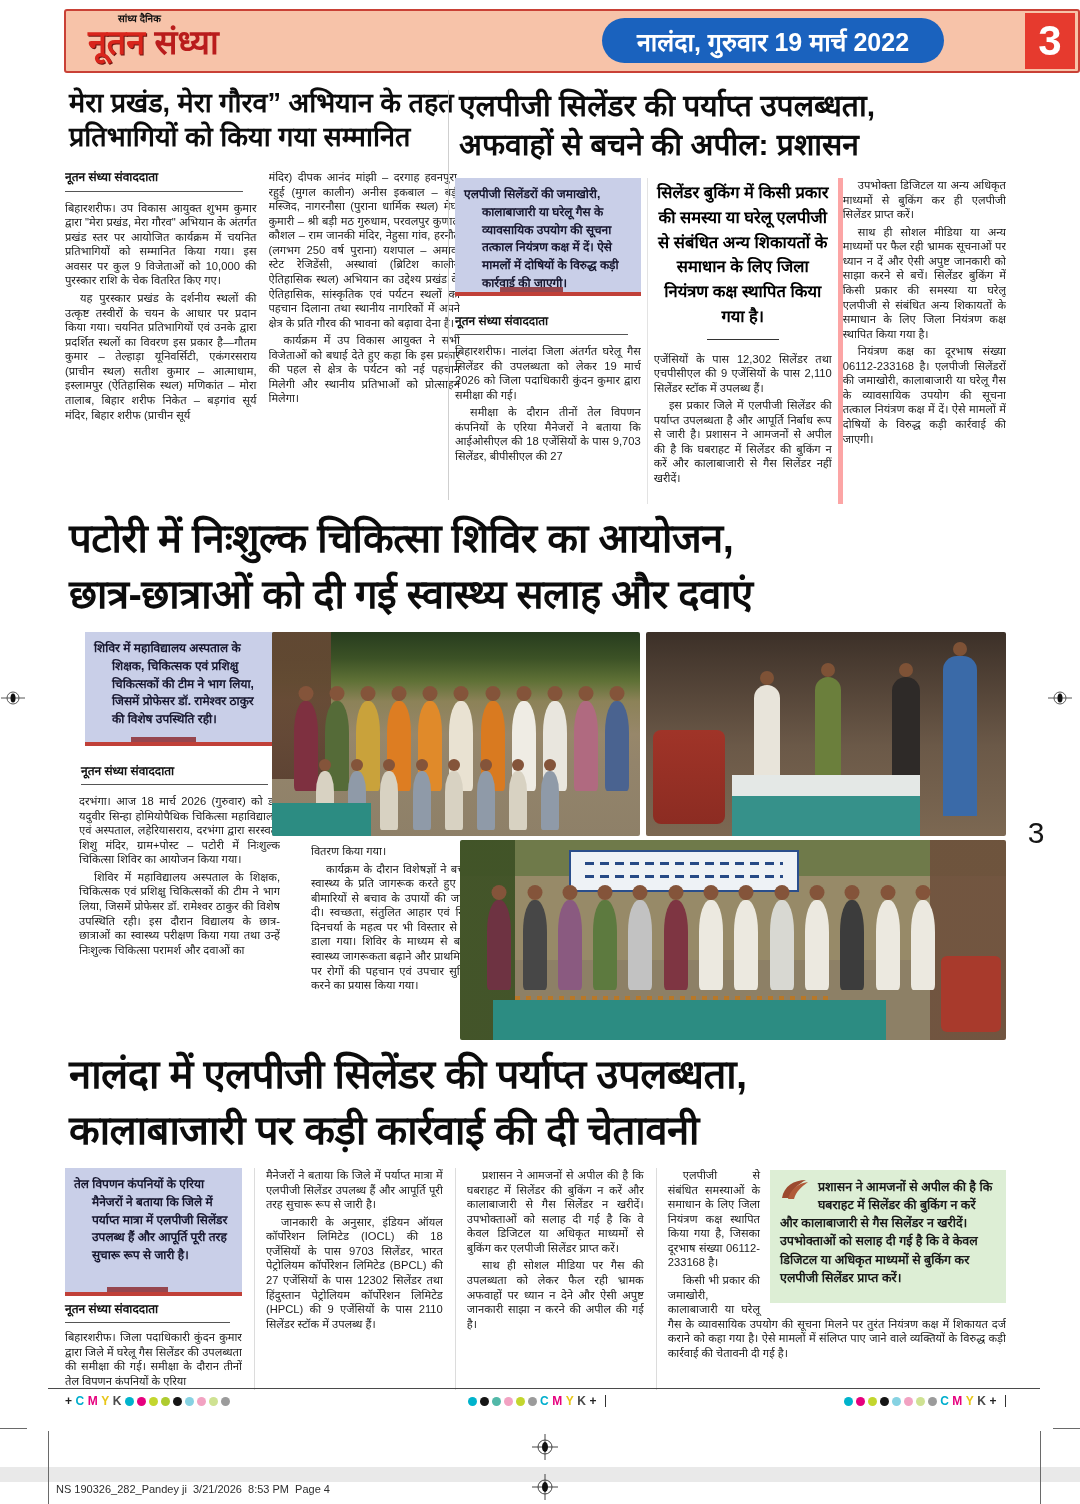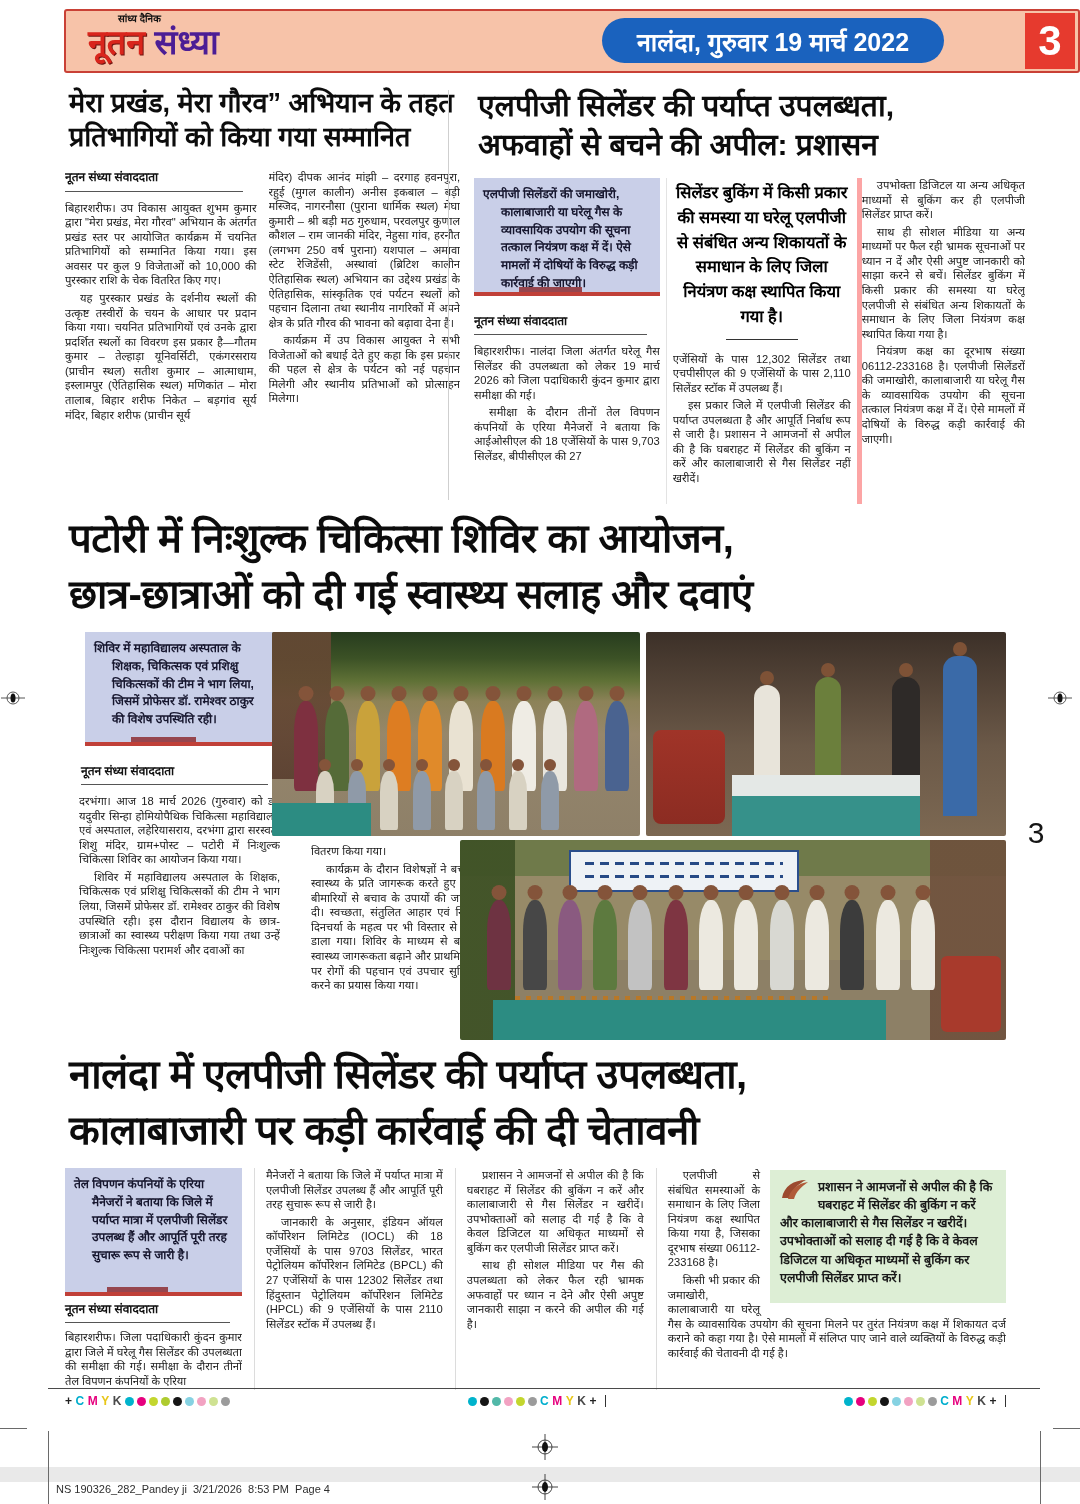--- a/index.html
+++ b/index.html
@@ -10,21 +10,21 @@
   }
   
   .header-bar {
     position:absolute; left:64px; top:9px; width:1016px; height:64px;
     background:#f7c3a9; border:2px solid #c94136; border-radius:3px; box-sizing:border-box;
   }
   .masthead { position:absolute; left:22px; top:3px; line-height:1; }
   .masthead .edition { display:block; font-size:10px; font-weight:700; color:#111; margin:0 0 1px 30px; }
   .masthead .title { font-size:34px; font-weight:800; letter-spacing:0; }
   .masthead .t-red { color:#d9251c; text-shadow:1px 1px 0 #6b1410; }
-  .masthead .t-black { color:#4c1d95;text-align:right; }
+  .masthead .t-black { color:#b91c1c;text-align:right; }
   .date-pill {
     position:absolute; left:536px; top:7px; width:342px; height:45px; border-radius:26px;
     background:#1a62be; color:#fff; font-size:25px; font-weight:700;
     display:flex; align-items:center; justify-content:center;
   }
   .page-badge {
     position:absolute; right:3px; top:2px; bottom:2px; width:50px; background:#e63a2e;
     color:#fff; font-size:42px; font-weight:800; display:flex; align-items:center; justify-content:center;
   }
   
@@ -52,21 +52,21 @@
     margin:2px 0 0; max-height:150px; overflow:hidden;
   }
   .pq-rule { width:72px; height:1px; background:#333; margin:10px auto 12px; }
   .vline { position:absolute; width:1px; background:#cfcfcf; }
   
   .a1 { position:absolute; left:65px; top:82px; width:395px; height:422px; overflow:hidden; }
   .a1 .headline { font-size:27px; line-height:1.26; }
   .a1-cols { display:flex; gap:12px; margin-top:16px; }
   .a1-cols .col { width:193px; height:330px; }
   
-  .a2 { position:absolute; left:474px; top:82px; width:551px; height:422px; overflow:hidden; }
+  .a2 { position:absolute; left:455px; top:82px; width:551px; height:422px; overflow:hidden; }
   .a2 .headline { font-size:30px; line-height:1.3; }
   .a2-cols { display:flex; gap:6px; margin-top:14px; }
   .a2-c1 { width:190px; }
   .a2-c2 { width:182px; border-left:1px solid #e3e3e3; padding-left:6px; }
   .a2-c3 { width:167px; border-left:5px solid #fca5a5; }
   .a2-c1 .hl-box { height:118px; margin-bottom:16px; }
   .a2-c1 .col, .a2-c2 .col, .a2-c3 .col { height:322px; }
   .a2-c3 .col { height:308px; }
   
   .a3 { position:absolute; left:65px; top:506px; width:941px; height:534px; }

